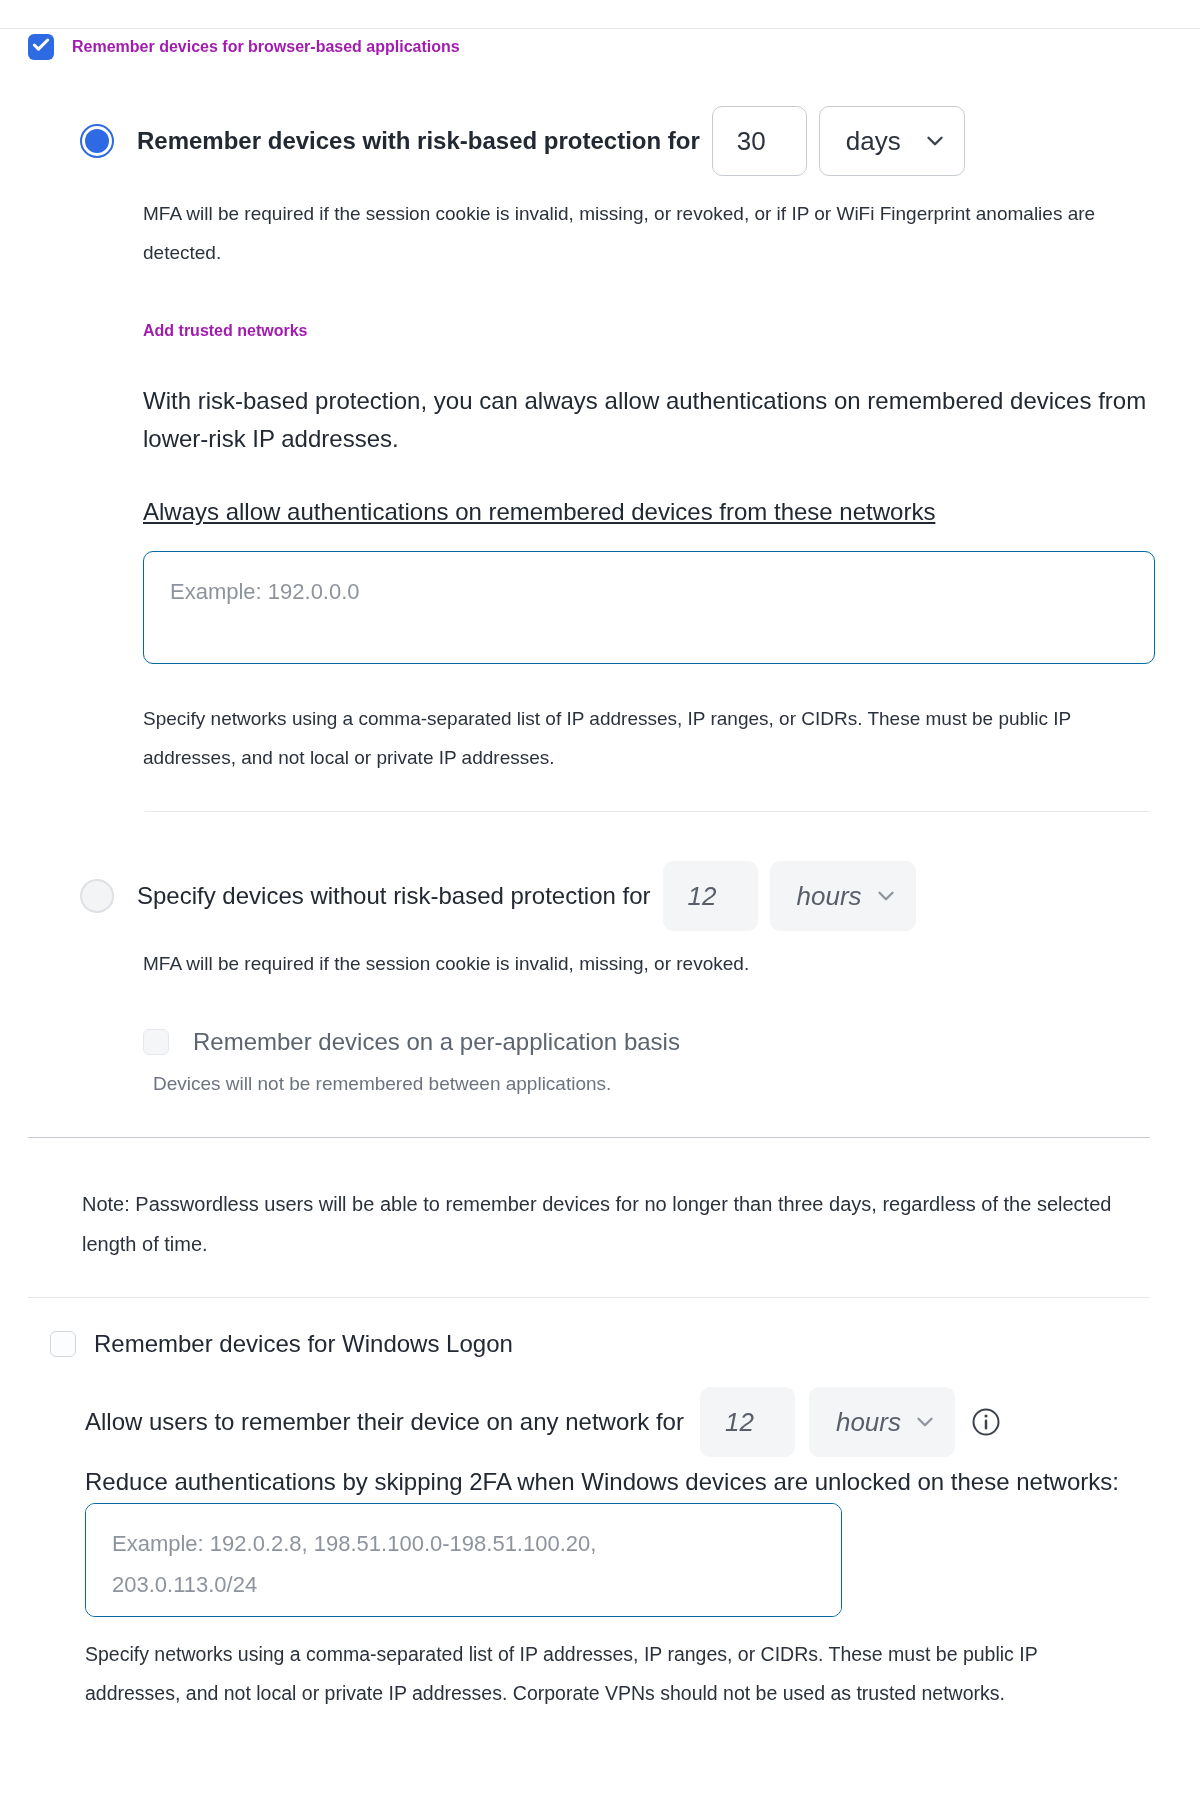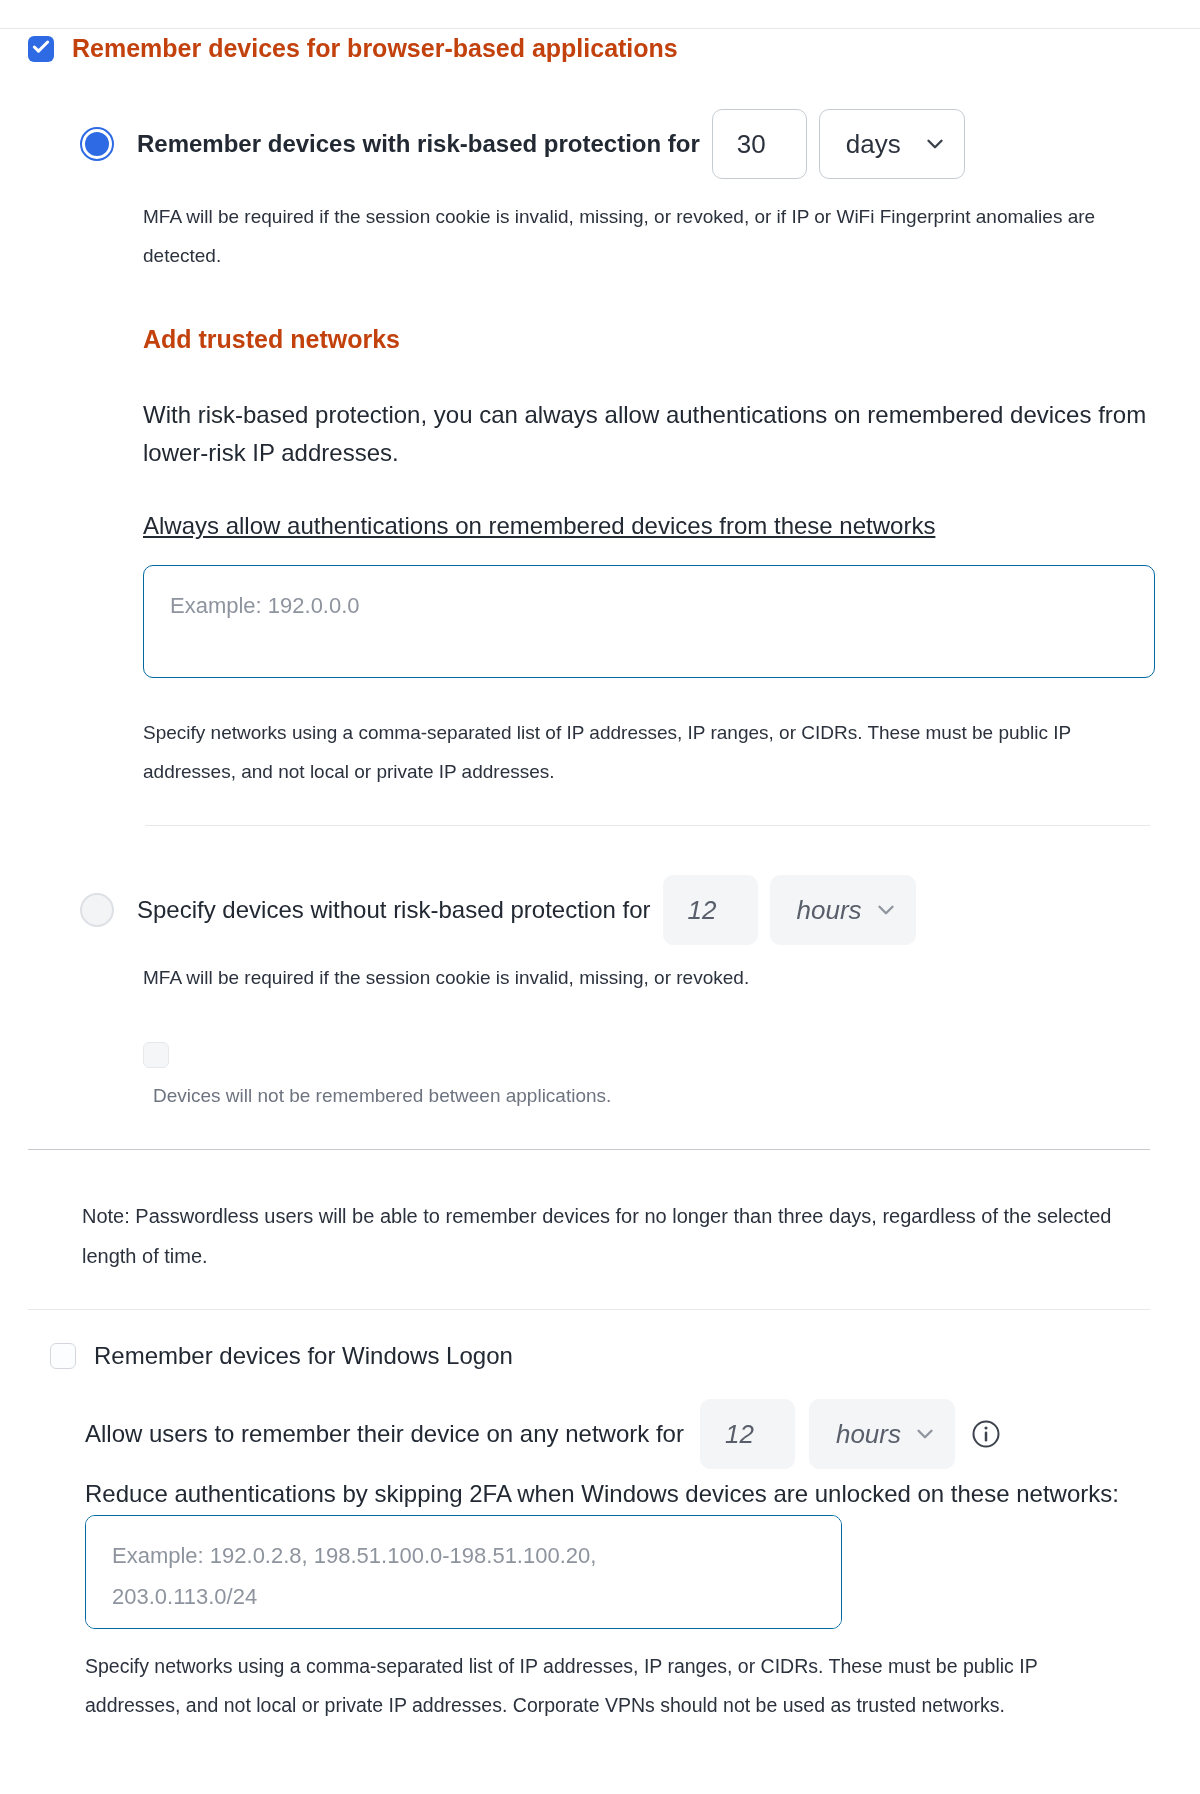--- a/index.html
+++ b/index.html
@@ -37,21 +37,21 @@
   .select {
     min-width:146px; height:70px; border:1px solid #c6cbd1; border-radius:10px;
     display:flex; align-items:center; justify-content:space-between;
     padding:0 16px 0 26px; font-size:26px; color:#2b323d; background:#fff; cursor:pointer;
   }
   .select .chev { display:flex; color:#3b424c; }
   .dis { background:#f4f5f7 !important; border-color:#f4f5f7 !important; color:#585f6a !important; font-style:italic; }
   .dis .chev { color:#90969e; }
 
   
-  .t-title { font-size:25px; font-weight:bold; color:#c2410c; }
+  .t-title { font-size:16px; font-weight:bold; color:#a21caf; }
   .t-label { font-size:24px; color:#222933; }
   .t-bold { font-weight:bold; }
   .t-help { font-size:19px; line-height:39px; color:#2b323d; }
   .t-note { font-size:20px; line-height:40px; color:#2b323d; }
   .t-gray { color:#5c6470; }
   .t-subgray { font-size:19px; line-height:39px; color:#6d7480; }
 
   textarea {
     border:1px solid #0369a1; border-radius:10px; resize:none; outline:none;
     font-family:inherit; font-size:22px; line-height:1.85; color:#2b323d;
@@ -145,20 +145,21 @@
           <polyline points="6 9 12 15 18 9"></polyline>
         </svg>
     </span>
   </div>
 </div>
 
 <p class="t-help mfa2">MFA will be required if the session cookie is invalid, missing, or revoked.</p>
 
 <div class="row perapp">
   <div class="checkbox cb-disabled"></div>
+  <span class="t-label t-gray lbl">Remember devices on a per-application basis</span>
 </div>
 <p class="t-subgray perapp-sub">Devices will not be remembered between applications.</p>
 
 <hr class="hr hr-mid">
 
 <p class="t-note note">Note: Passwordless users will be able to remember devices for no longer than three days, regardless of the selected length of time.</p>
 
 <hr class="hr hr-full">
 
 <div class="row win-title">

